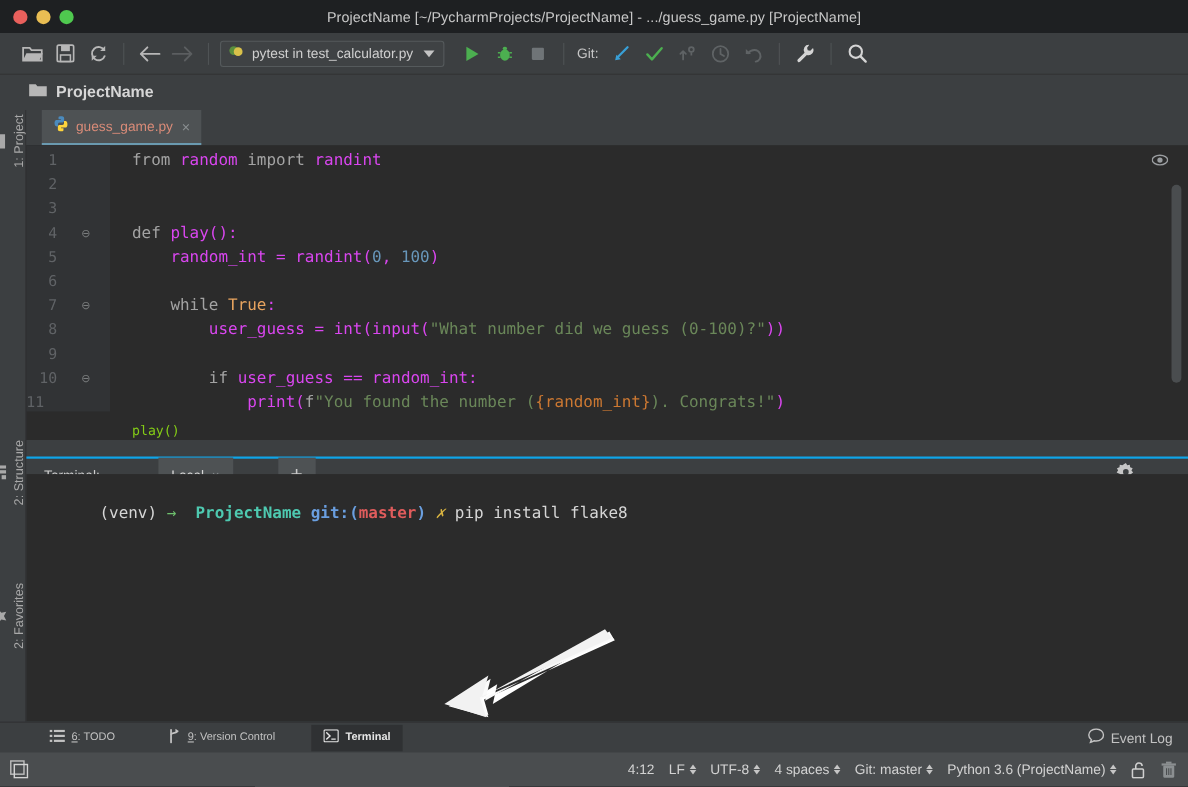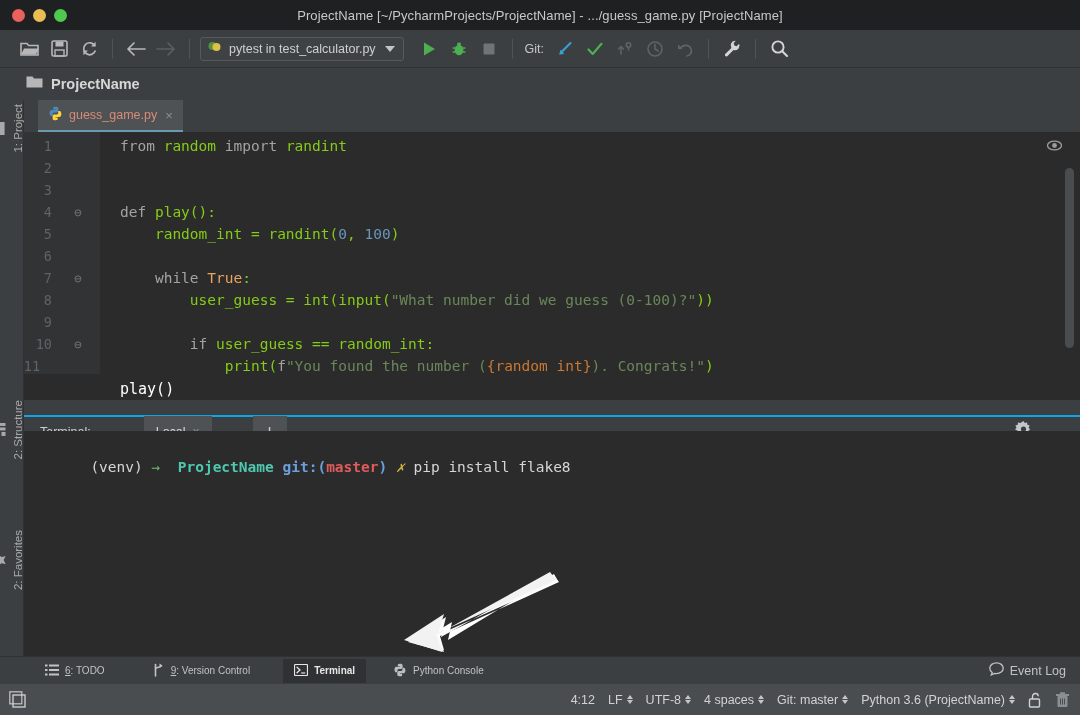--- a/index.html
+++ b/index.html
@@ -117,36 +117,36 @@
   .code {
     position: absolute; top: 0; left: 76px; width: 960px;
     font-family: "DejaVu Sans Mono", monospace; font-size: 14.5px;
     color: #a9b7c6; white-space: pre;
   }
   .cline { position: absolute; left: 20px; height: 22px; line-height: 22px; }
   .k  { color: #a3a3a3; }
   .bi { color: #e8a45f; }          
   .num{ color: #6897bb; }
   .str{ color: #6a8759; }
-  .fn { color: #84cc16; margin-top: 20px; }
+  .fn { color: #d946ef; margin-top: 20px; }
   .bracehl { color: #cc7832; }
   .eye {
     position: absolute; top: 6px; right: 18px; width: 15px; height: 15px; color: #9a9da0;
   }
   .vscroll {
     position: absolute; top: 36px; right: 6px; width: 9px; height: 180px;
     background: #4a4d4f; border-radius: 5px;
   }
   .codefade {
     position: absolute; bottom: 0; left: 0; width: 1056px; height: 26px;
     background: #2b2b2b;
   }
   .breadcrumb-play {
     position: absolute; bottom: 2px; left: 96px;
-    font-family: "DejaVu Sans Mono", monospace; font-size: 15px; color: #ffffff;
+    font-family: "DejaVu Sans Mono", monospace; font-size: 12px; color: #84cc16;
   }
 
   
   .term-head {
     position: absolute; top: 415px; left: 24px; width: 1056px; height: 31px;
     background: #3c3f41; display: flex; align-items: center;
     border-top: 2px solid #0ea5e9;
     gap: 41px;
   }
   .term-title { font-size: 12.5px; color: #cfcfcf; padding: 0 12px 0 16px; }
@@ -482,29 +482,20 @@
     <div class="bb-item active" style="margin-left:22px">
       <span>
         <svg width="14" height="12" viewBox="0 0 14 12">
             <rect x="0.5" y="0.5" width="13" height="11" rx="1" fill="none" stroke="#e6e6e6" stroke-width="1.2"></rect>
             <path d="M3 3.2l3 2.8-3 2.8" fill="none" stroke="#e6e6e6" stroke-width="1.3" stroke-linecap="round"></path>
             <path d="M7.2 9h4" stroke="#e6e6e6" stroke-width="1.2"></path>
           </svg>
       </span>
       <span>Terminal</span>
     </div>
-    <div class="bb-item" style="margin-left:16px">
-      <span>
-        <svg width="14" height="14" viewBox="0 0 15 15">
-            <path d="M7.3 0.7c-2.3 0-2.1 1-2.1 1v1.7h2.2v.6H3.6S1.6 3.8 1.6 6.9c0 3.1 1.8 3 1.8 3h1.3V8.2s-.1-1.8 1.7-1.8h2.2s1.7 0 1.7-1.6V2.3s.3-1.6-3-1.6z" fill="#b9bec1"></path>
-            <path d="M7.6 14.3c2.3 0 2.1-1 2.1-1v-1.7H7.5v-.6h3.8s2 .2 2-2.9c0-3.1-1.8-3-1.8-3H10.2v1.7s.1 1.8-1.7 1.8H6.3s-1.7 0-1.7 1.6v2.5s-.3 1.6 3 1.6z" fill="#b9bec1"></path>
-          </svg>
-      </span>
-      <span>Python Console</span>
-    </div>
     <div class="bb-right">
       <span>
         <svg width="15" height="14" viewBox="0 0 15 14">
             <path d="M7.5 0.8c3.7 0 6.7 2.4 6.7 5.4s-3 5.4-6.7 5.4c-.6 0-1.2-.1-1.8-.2l-3.4 1.5.9-2.4C1.7 9.5.8 8 .8 6.2c0-3 3-5.4 6.7-5.4z" fill="none" stroke="#c2c2c2" stroke-width="1.3"></path>
           </svg>
       </span>
       <span>Event Log</span>
     </div>
   </div>
 

